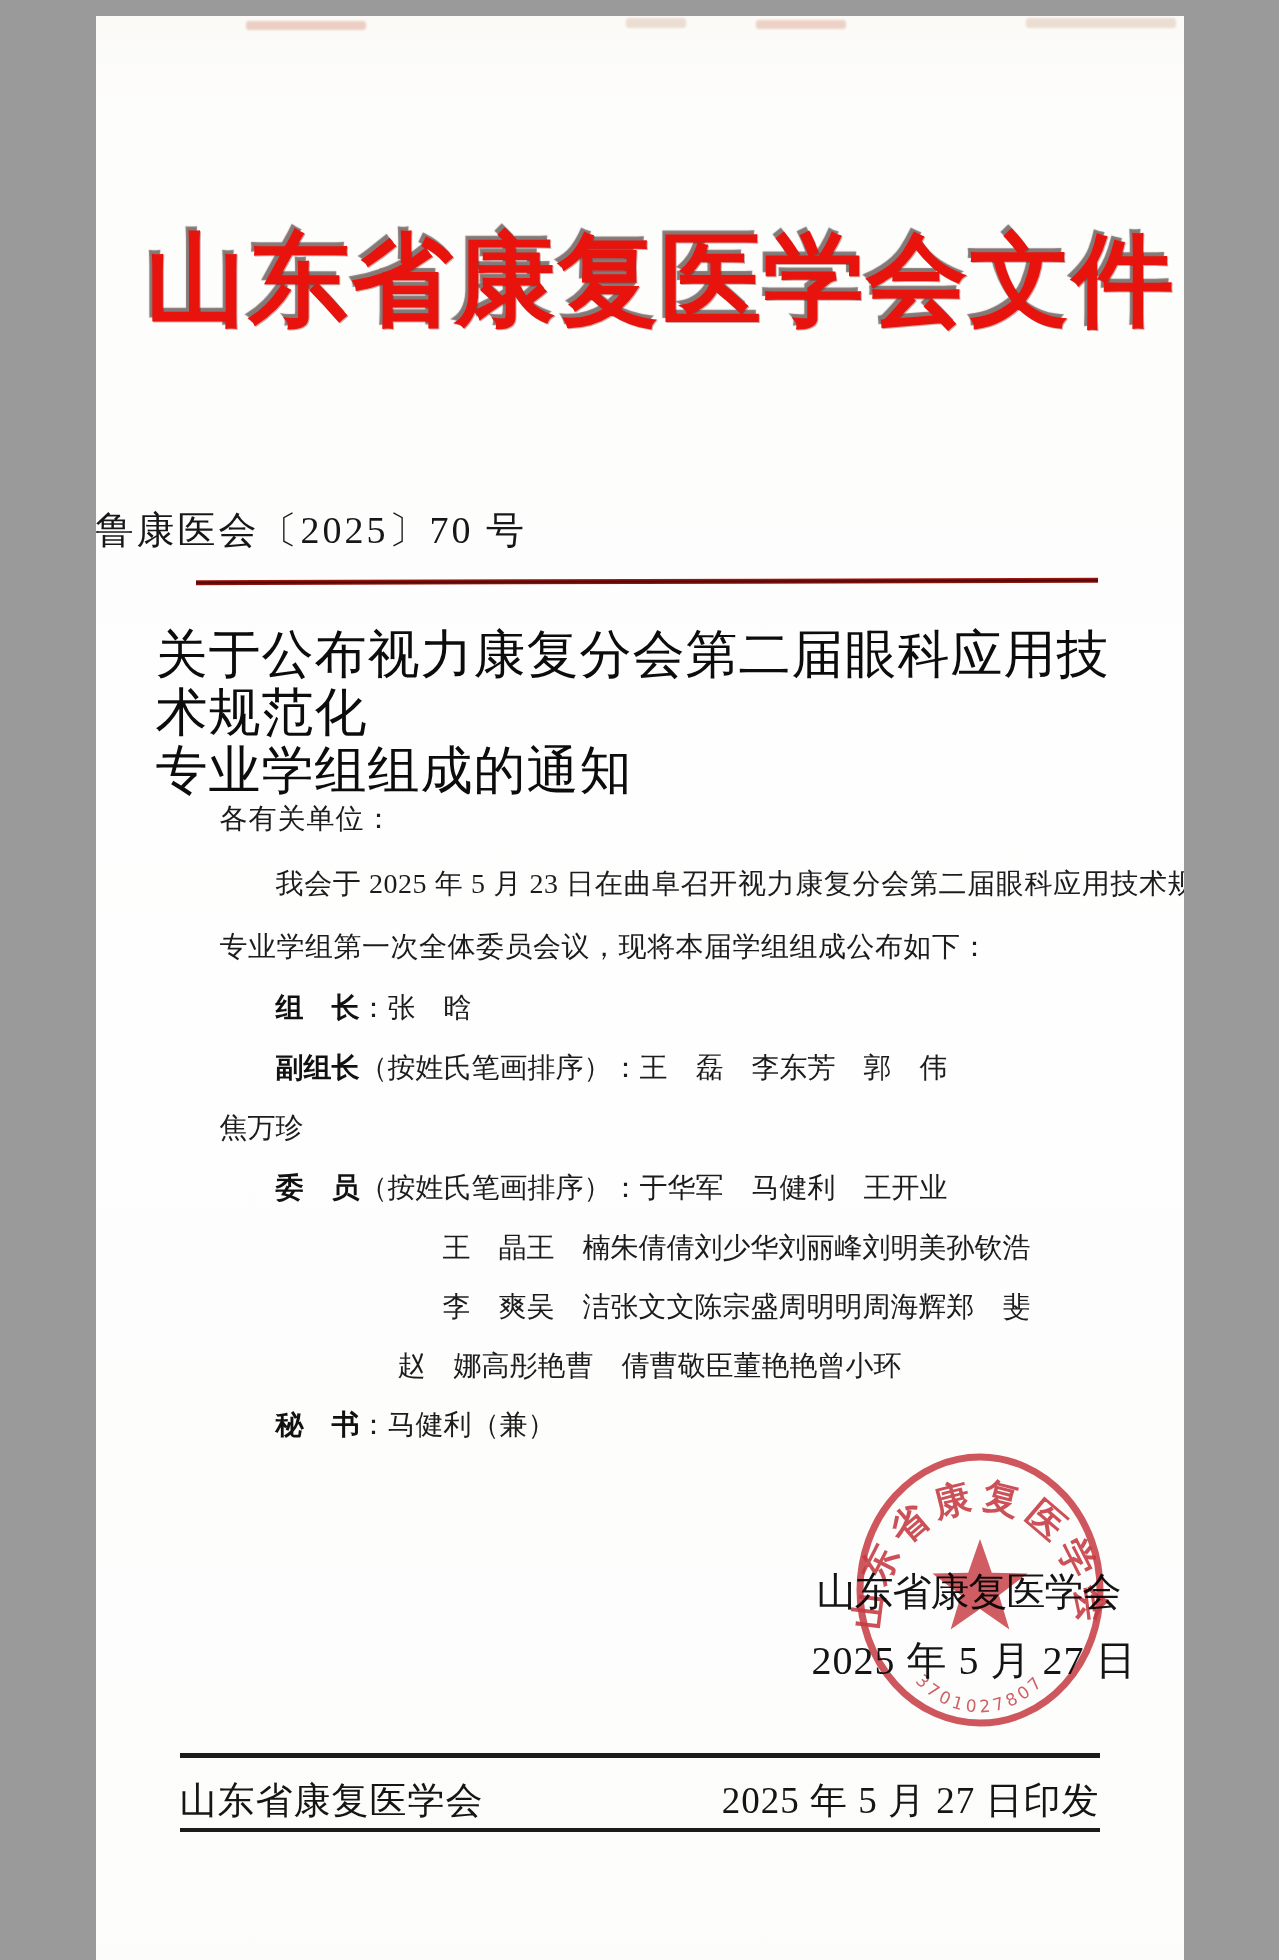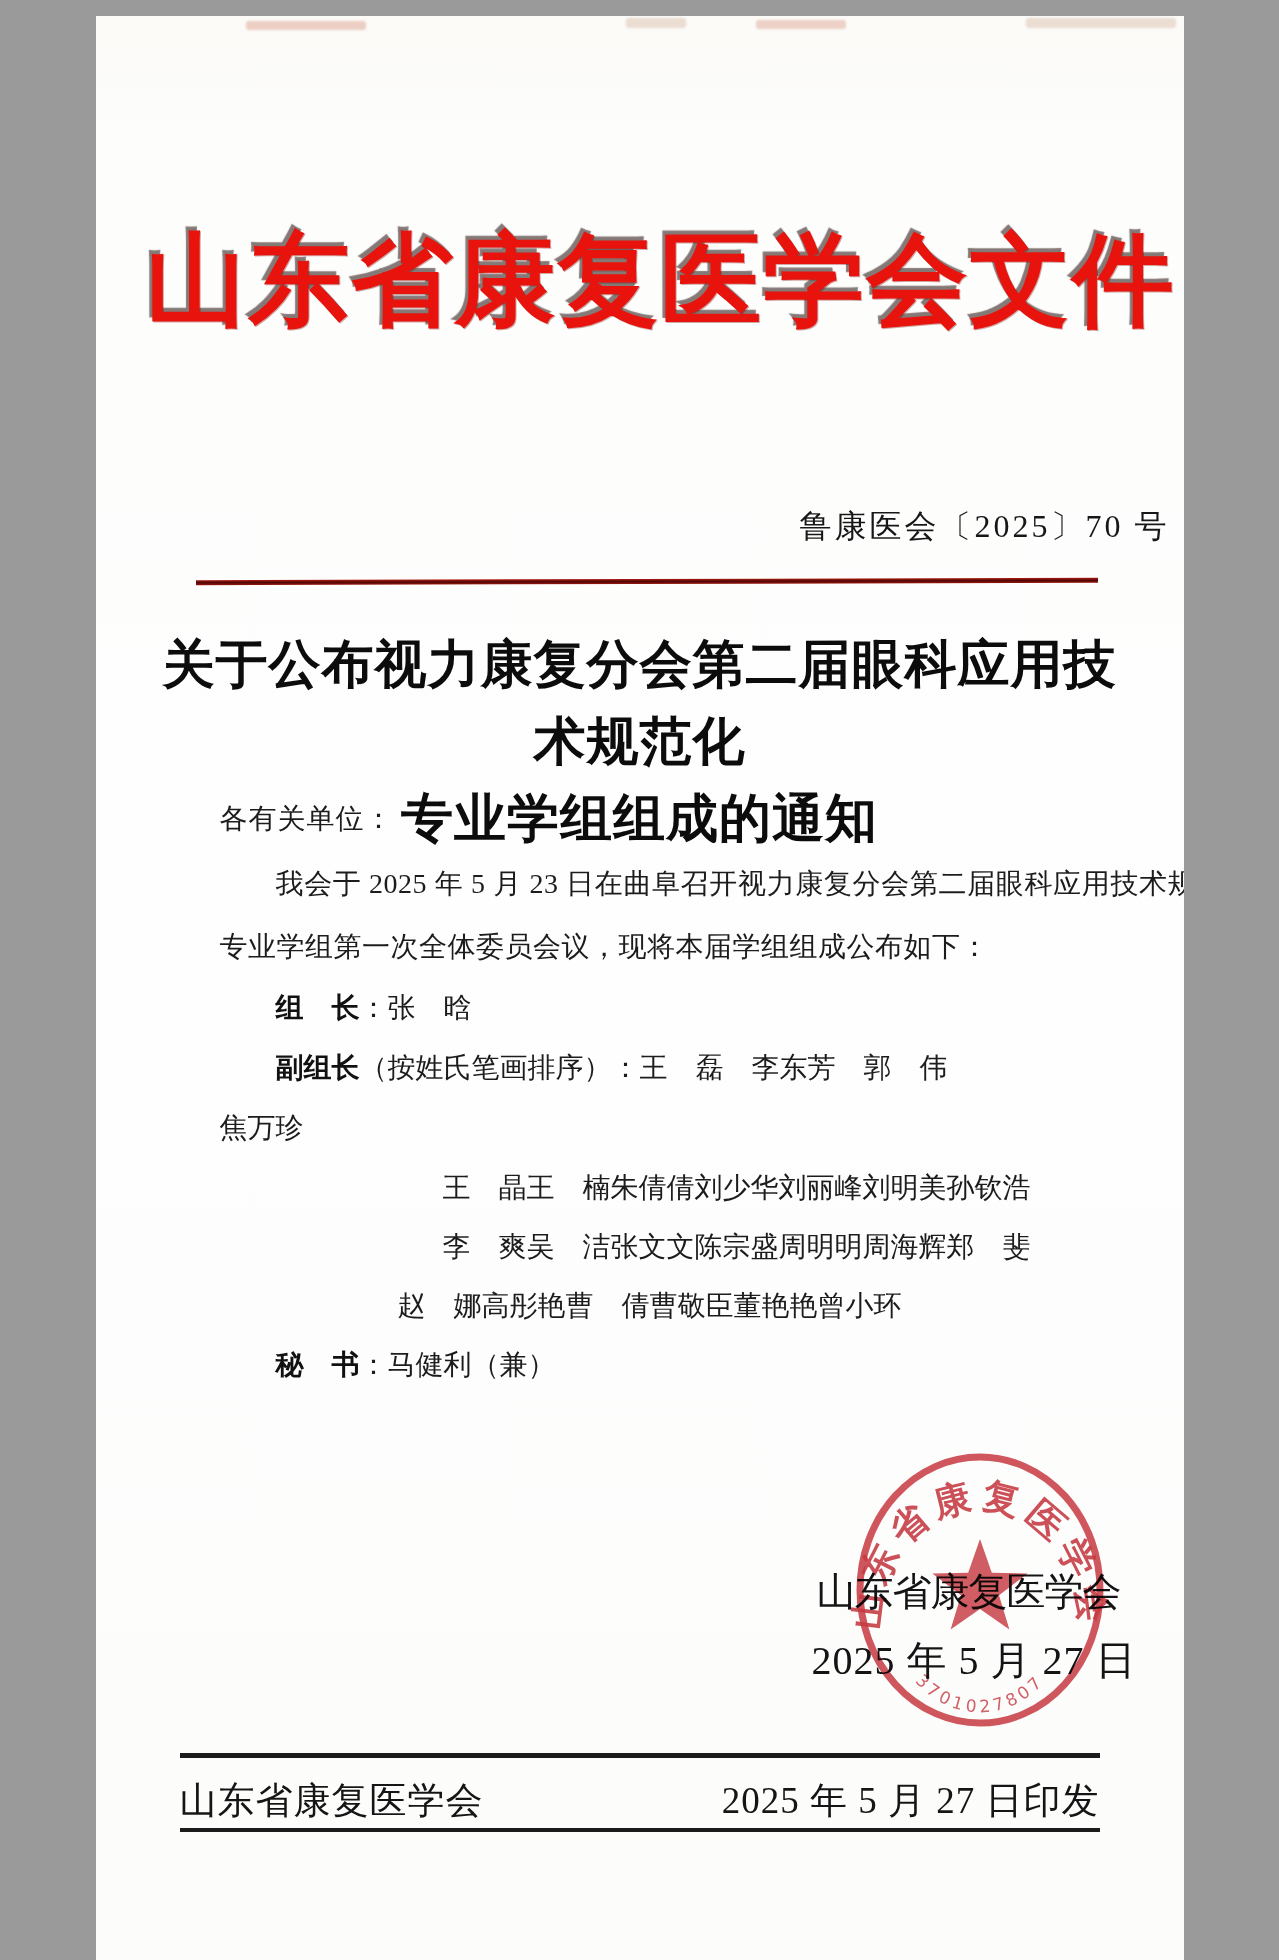--- a/index.html
+++ b/index.html
@@ -23,30 +23,30 @@
   .letterhead{
     position:absolute;top:198px;left:50px;right:50px;
     margin:0;text-align:center;
     font-size:101px;font-weight:900;letter-spacing:2px;
     color:#e8130c;
     text-shadow:-3px -4px 1px rgba(35,12,10,0.55), 1px 1px 0 rgba(120,10,5,0.35);
     white-space:nowrap;
   }
   .doc-number{
     position:absolute;top:489px;left:0;right:14px;
-    text-align:right;font-size:32px;letter-spacing:3px;color:#171717;
+    text-align:left;font-size:38px;letter-spacing:3px;color:#171717;
   }
   .red-rule{
     position:absolute;top:563px;left:100px;right:86px;height:5px;
     background:linear-gradient(180deg,#b01b12 0%,#4d0806 50%,#9c150e 100%);
     transform:rotate(-0.15deg);
   }
   .doc-title{
     position:absolute;top:610px;left:60px;right:60px;margin:0;
-    text-align:center;font-size:52px;line-height:77px;font-weight:700;
+    text-align:left;font-size:52px;line-height:58px;font-weight:400;
     color:#0c0c0c;letter-spacing:1px;
   }
   .body-block{
     position:absolute;top:772px;left:124px;width:1034px;
     font-size:28px;line-height:62px;
   }
   .salutation{margin:0;letter-spacing:1px;}
   .para{
     margin:2px 0 0 0;text-indent:2em;text-align:justify;
     line-height:63px;letter-spacing:0.5px;
@@ -107,20 +107,21 @@
 
   <div class="body-block">
     <p class="salutation">各有关单位：</p>
     <p class="para">我会于 2025 年 5 月 23 日在曲阜召开视力康复分会第二届眼科应用技术规范化专业学组第一次全体委员会议，现将本届学组组成公布如下：</p>
 
     <p class="role-line"><span class="role-label">组　长</span><span>：张　晗</span></p>
 
     <p class="role-line"><span class="role-label">副组长</span><span>（按姓氏笔画排序）：王　磊　李东芳　郭　伟</span></p>
     <p class="cont-line">焦万珍</p>
 
+    <p class="role-line"><span class="role-label">委　员</span><span>（按姓氏笔画排序）：于华军　马健利　王开业</span></p>
 
     <div class="member-row">
       <span>王　晶</span>
       <span>王　楠</span>
       <span>朱倩倩</span>
       <span>刘少华</span>
       <span>刘丽峰</span>
       <span>刘明美</span>
       <span>孙钦浩</span>
     </div>

